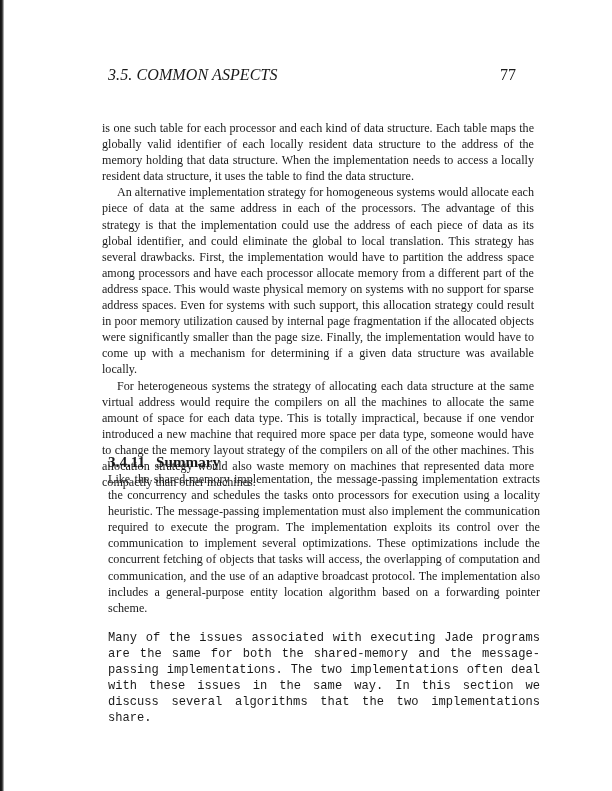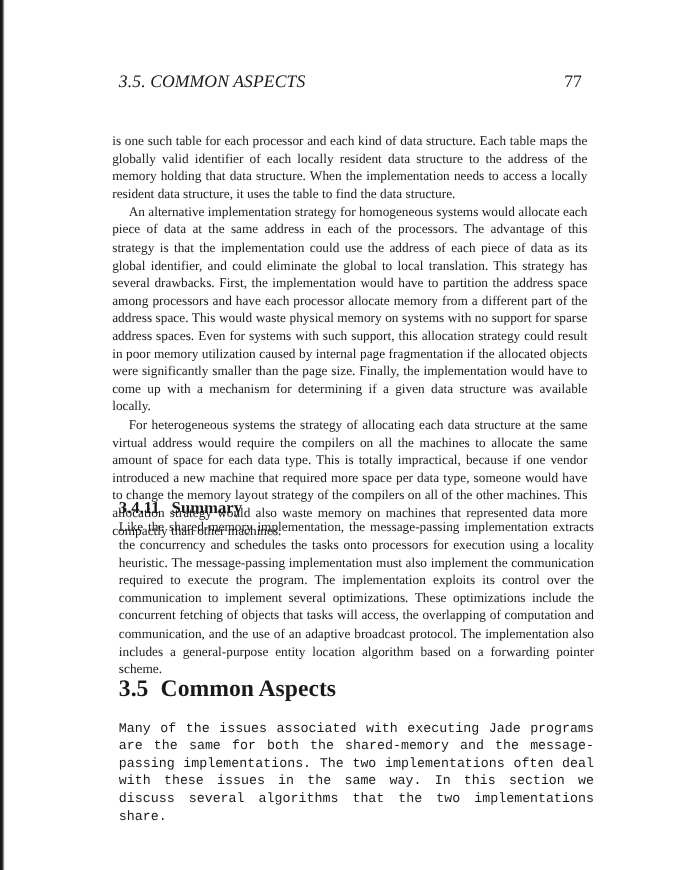--- a/index.html
+++ b/index.html
@@ -10,21 +10,21 @@
   }
   .left-edge {
     position: absolute; left: 0; top: 0; width: 4px; height: 791px;
     background: linear-gradient(to right, #111 0, #222 2px, #777 3px, #ddd 4px);
   }
   .running-head {
     position: absolute; left: 108px; top: 68px; width: 424px;
     font-size: 16px; line-height: 14px;
   }
   .running-head .title { font-style: italic; letter-spacing: 0.1px; }
-  .running-head .page-num { position: absolute; right: 3px; top: 0; }
+  .running-head .page-num { position: absolute; right: 16px; top: 0; }
   .body-text {
     position: absolute; left: 102px; top: 120px; width: 432px;
     font-size: 12.1px; line-height: 16.1px;
   }
   p { margin: 0; text-align: justify; }
   p.indent { text-indent: 15px; }
   h3 {
     margin: 0; font-weight: bold; font-size: 15.2px; line-height: 18px;
   }
   h3 .num { display: inline-block; width: 48px; }
@@ -54,17 +54,14 @@
 </div>
 
 <div class="sec-summary">
   <h3>
     <span class="num">3.4.11</span><span>Summary</span>
   </h3>
   <p>Like the shared-memory implementation, the message-passing implementation extracts the concurrency and schedules the tasks onto processors for execution using a locality heuristic. The message-passing implementation must also implement the communication required to execute the program. The implementation exploits its control over the communication to implement several optimizations. These optimizations include the concurrent fetching of objects that tasks will access, the overlapping of computation and communication, and the use of an adaptive broadcast protocol. The implementation also includes a general-purpose entity location algorithm based on a forwarding pointer scheme.</p>
 </div>
 
 <div class="sec-common">
-  <h2>
-    <span class="num">3.5</span><span>Common Aspects</span>
-  </h2>
   <p>Many of the issues associated with executing Jade programs are the same for both the shared-memory and the message-passing implementations. The two implementations often deal with these issues in the same way. In this section we discuss several algorithms that the two implementations share.</p>
 </div>
 
 </body></html>

